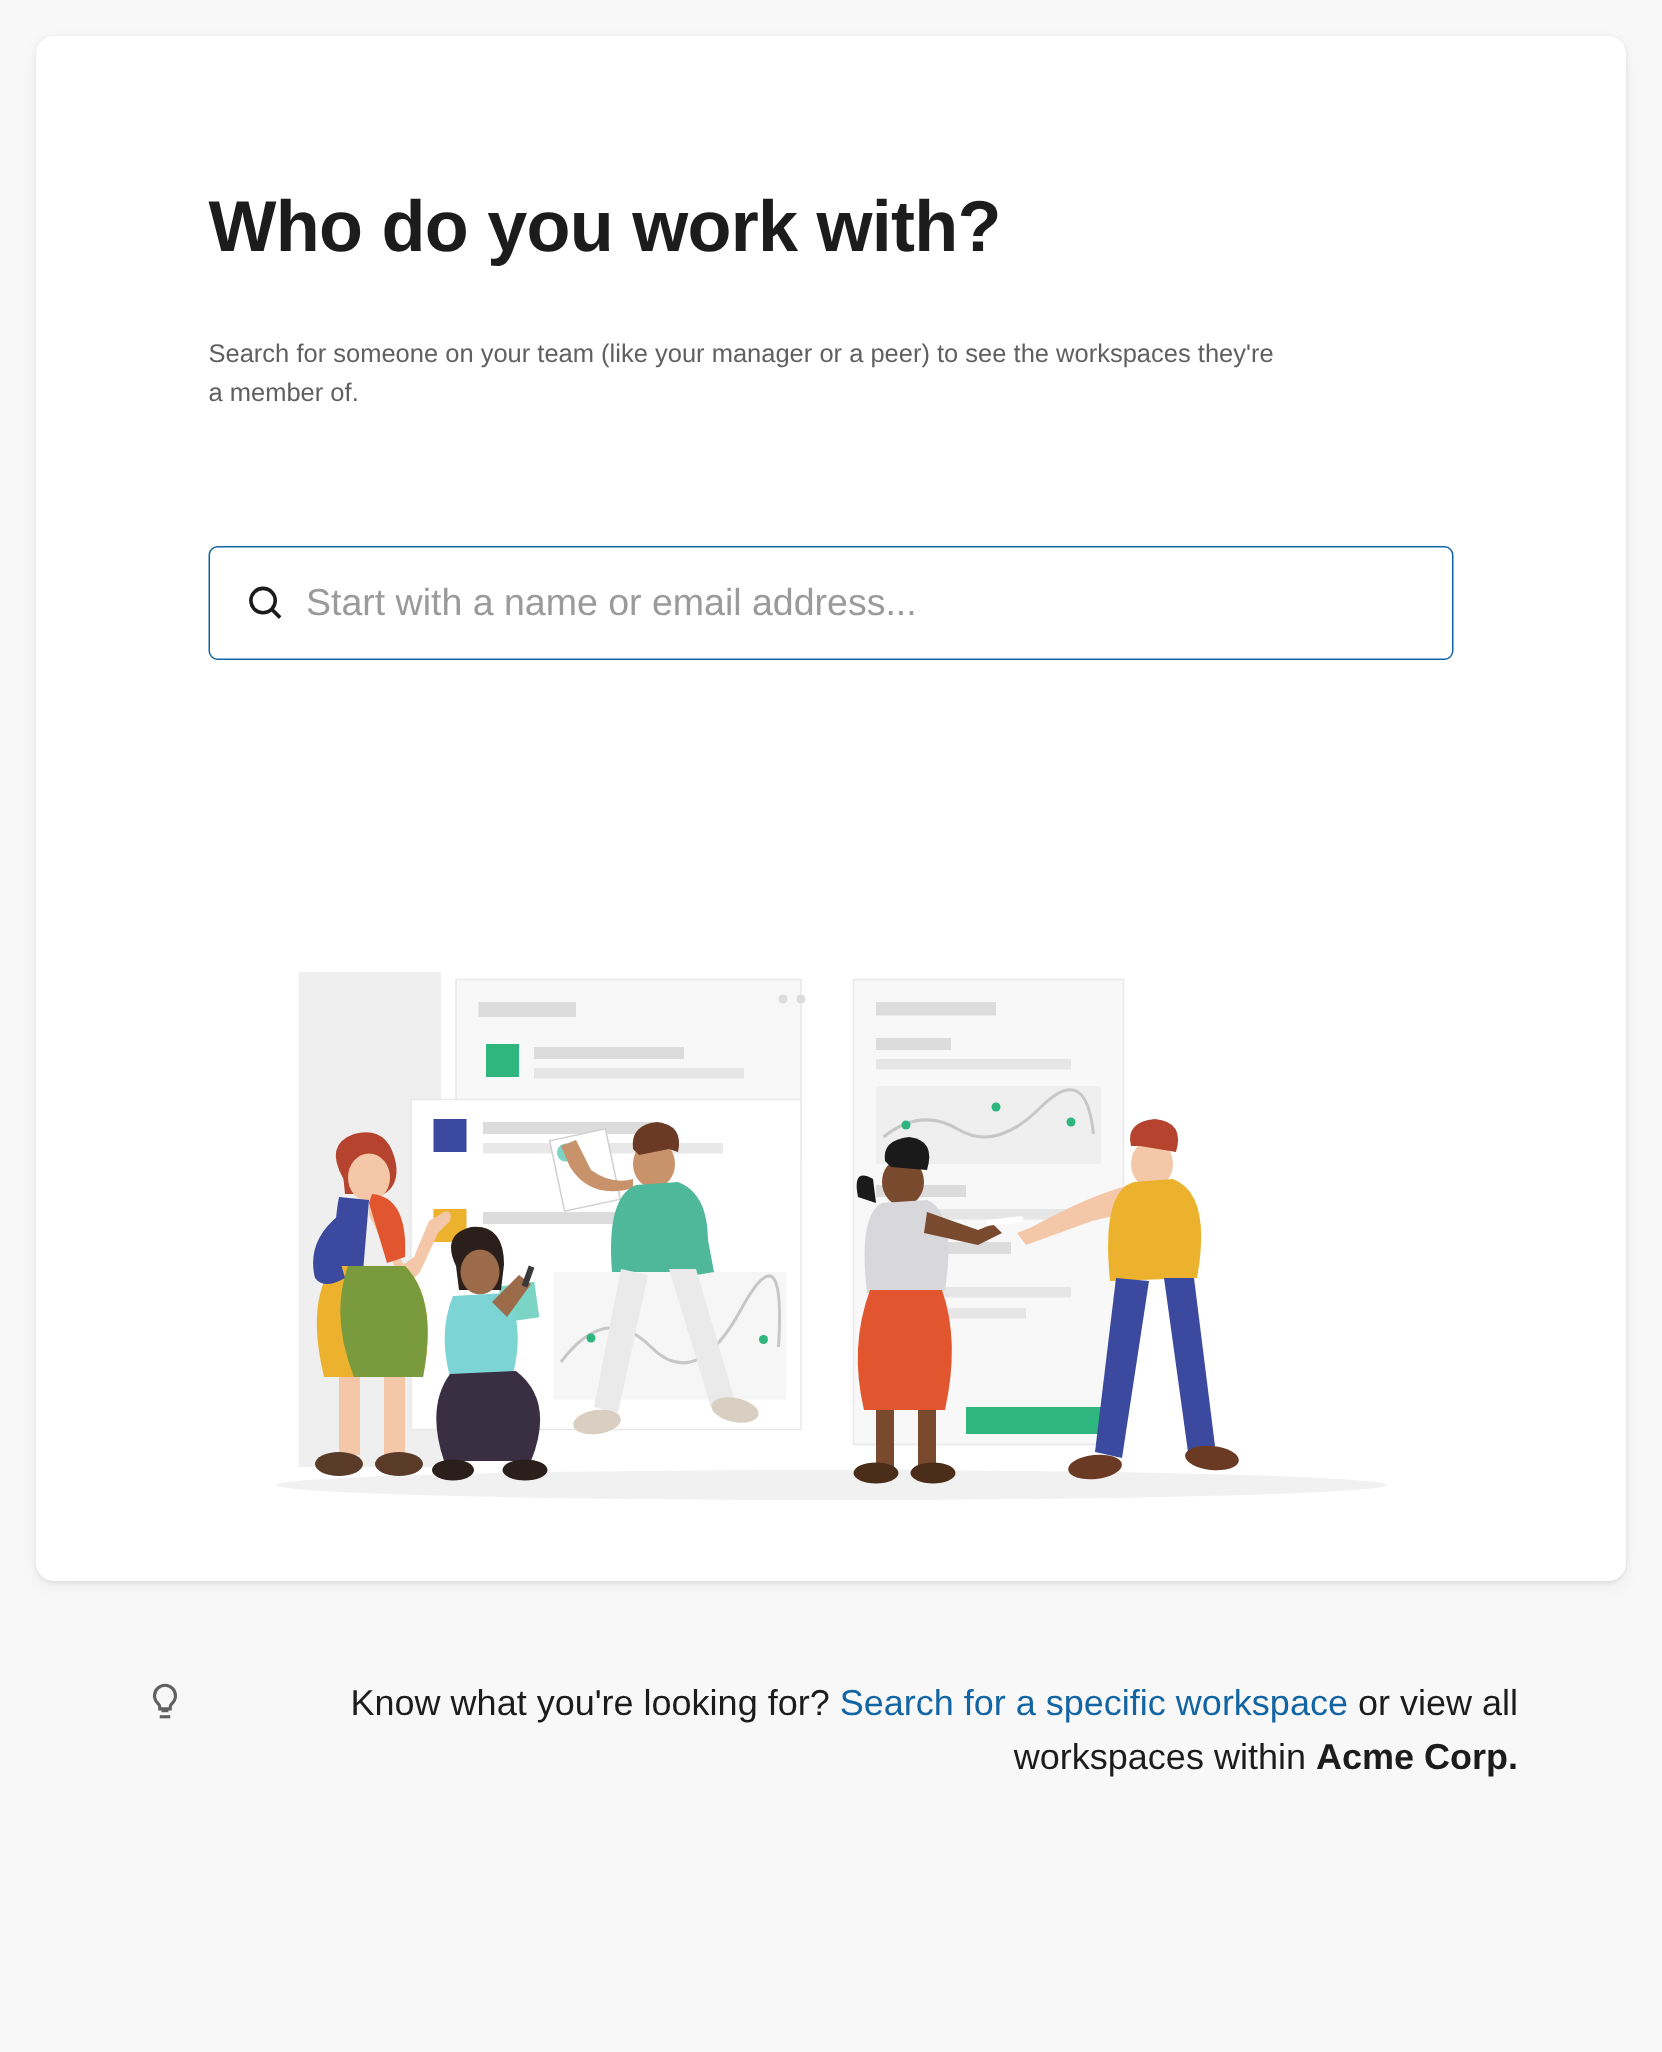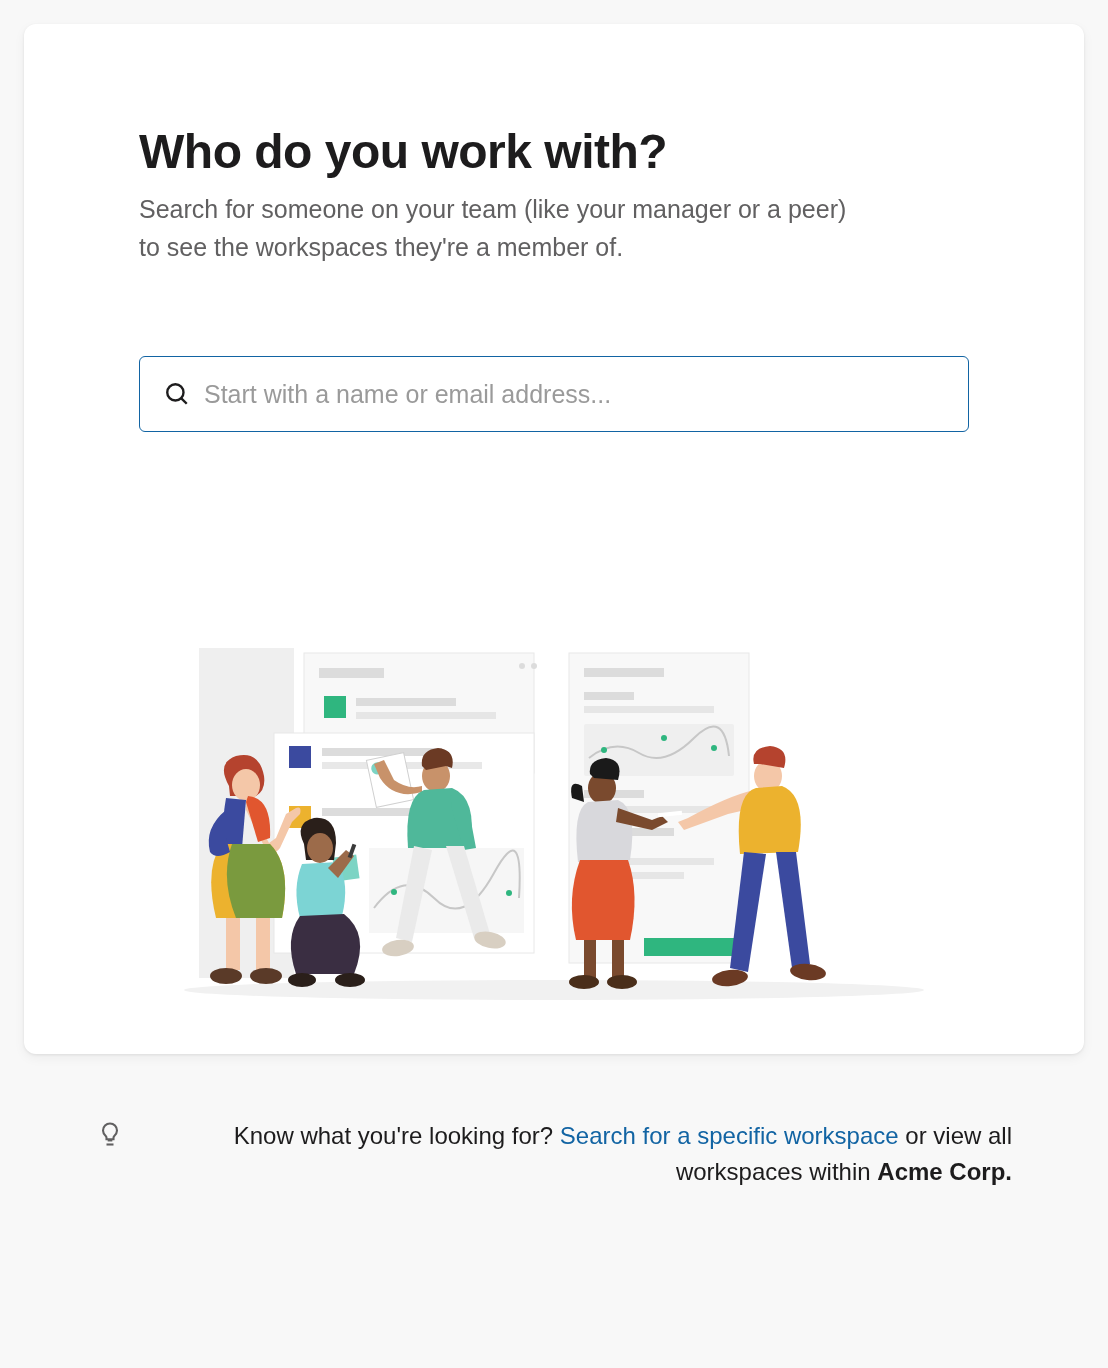--- a/index.html
+++ b/index.html
@@ -22,26 +22,26 @@
       box-shadow: 0 1px 3px rgba(0,0,0,0.08), 0 4px 12px rgba(0,0,0,0.05);
       padding: 100px 115px 30px 115px;
       height: 1030px;
       position: relative;
     }
 
     .page-title {
       font-size: 48px;
       font-weight: 800;
       color: #1d1c1d;
-      margin-bottom: 12px;
+      margin-bottom: 44px;
       letter-spacing: -0.5px;
     }
 
     .subtitle {
-      font-size: 25px;
+      font-size: 17px;
       color: #616061;
       line-height: 1.5;
       margin-bottom: 90px;
       max-width: 720px;
     }
 
     .search-wrap {
       position: relative;
       border: 1.5px solid #1264a3;
       border-radius: 6px;

